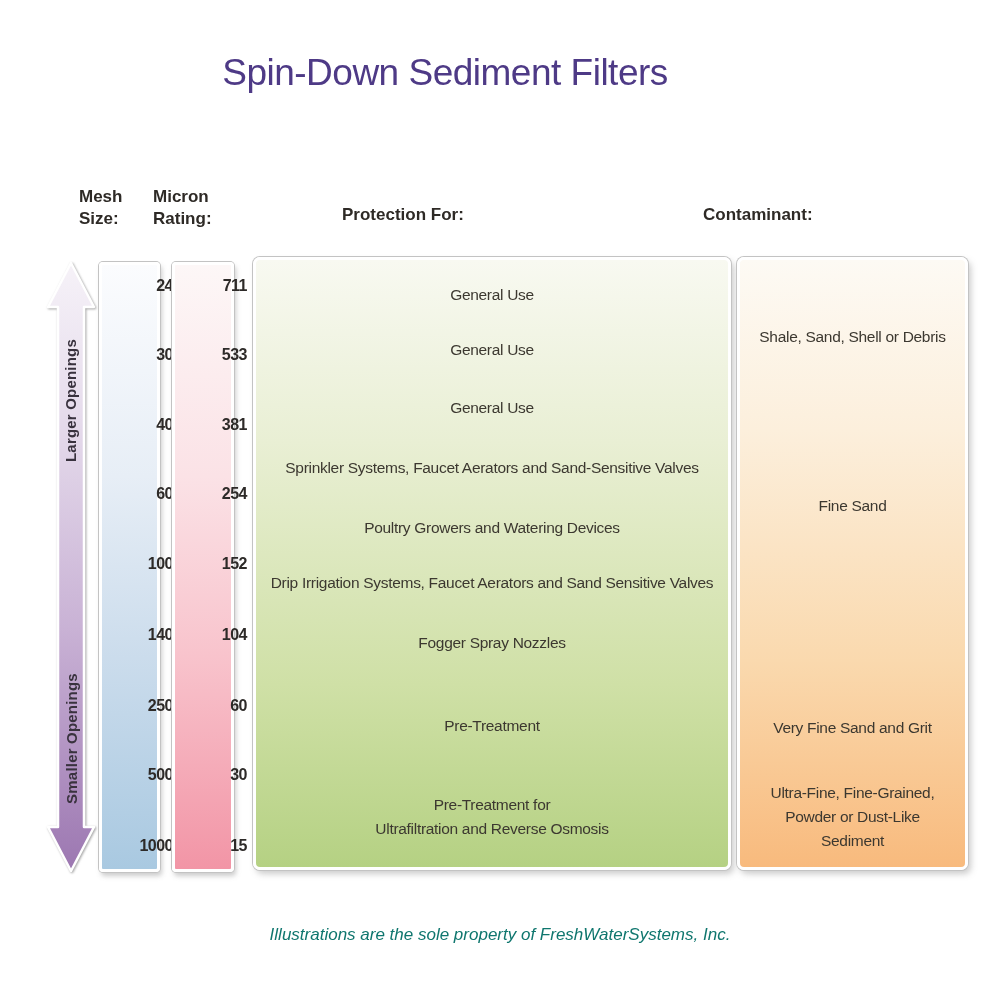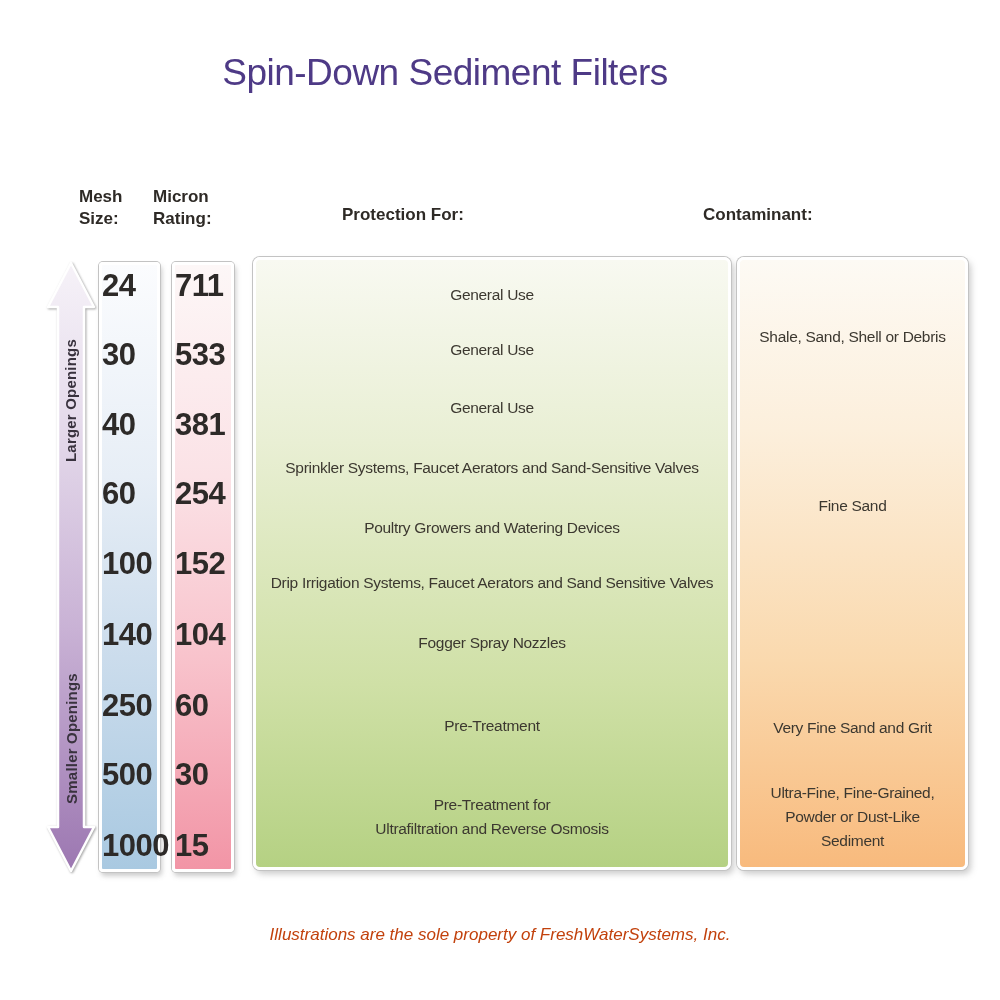--- a/index.html
+++ b/index.html
@@ -37,43 +37,43 @@
   .col {
     position:absolute; top:262px; width:61px; height:610px;
     border:3px solid #ffffff; border-radius:4px;
     box-shadow:0 0 0 1px #c3c3c3, 2px 4px 5px rgba(110,110,110,0.35);
   }
   .col-mesh { left:99px;
     background:linear-gradient(180deg,#fbfcfe 0%,#e7eef6 35%,#cbdcec 65%,#a9c9e1 100%); }
   .col-micron { left:172px; width:62px;
     background:linear-gradient(180deg,#fdf7f7 0%,#fbe2e6 35%,#f8c3cc 65%,#f295a6 100%); }
   .num {
-    position:absolute; left:0; width:100%; text-align:left;
-    transform:translateY(-50%); font-weight:bold; font-size:31px;
+    position:absolute; left:16px; width:100%; text-align:right;
+    transform:translateY(-50%); font-weight:bold; font-size:16px;
     color:#2d2a28; letter-spacing:-0.5px;
   }
 
   
   .panel {
     position:absolute; top:257px; height:613px;
     border:3px solid #ffffff; border-radius:7px;
     box-shadow:0 0 0 1px #c3c3c3, 3px 4px 6px rgba(110,110,110,0.35);
   }
   .panel-protection { left:253px; width:478px;
     background:linear-gradient(180deg,#f8f9f1 0%,#e9efd4 30%,#cfe0a6 70%,#b5d183 100%); }
   .panel-contaminant { left:737px; width:231px;
     background:linear-gradient(180deg,#fdfaf4 0%,#fcefdc 28%,#fad9ae 66%,#f8ba7d 100%); }
   .band {
     position:absolute; left:0; width:100%; padding:0 14px; text-align:center;
     transform:translateY(-50%); font-weight:normal; font-size:15.5px;
     line-height:24px; color:#3c3830; letter-spacing:-0.3px; white-space:pre-line;
   }
   .footer {
     position:absolute; top:925px; left:0; width:1000px; text-align:center;
-    font-style:italic; font-size:17px; color:#c2410c;
+    font-style:italic; font-size:17px; color:#0f766e;
   }
 </style>
 </head>
 <body>
 
 <div class="canvas">
 
   <div class="title">Spin-Down Sediment Filters</div>
 
   <div class="hdr hdr-mesh">Mesh

